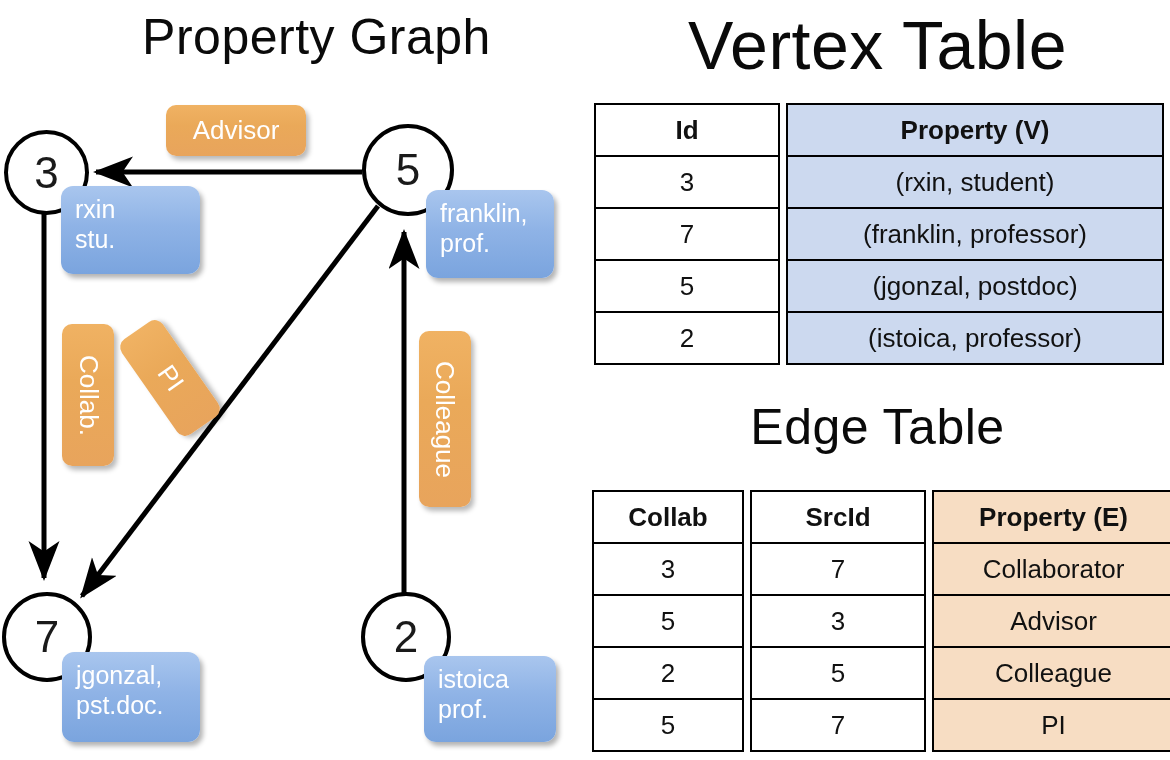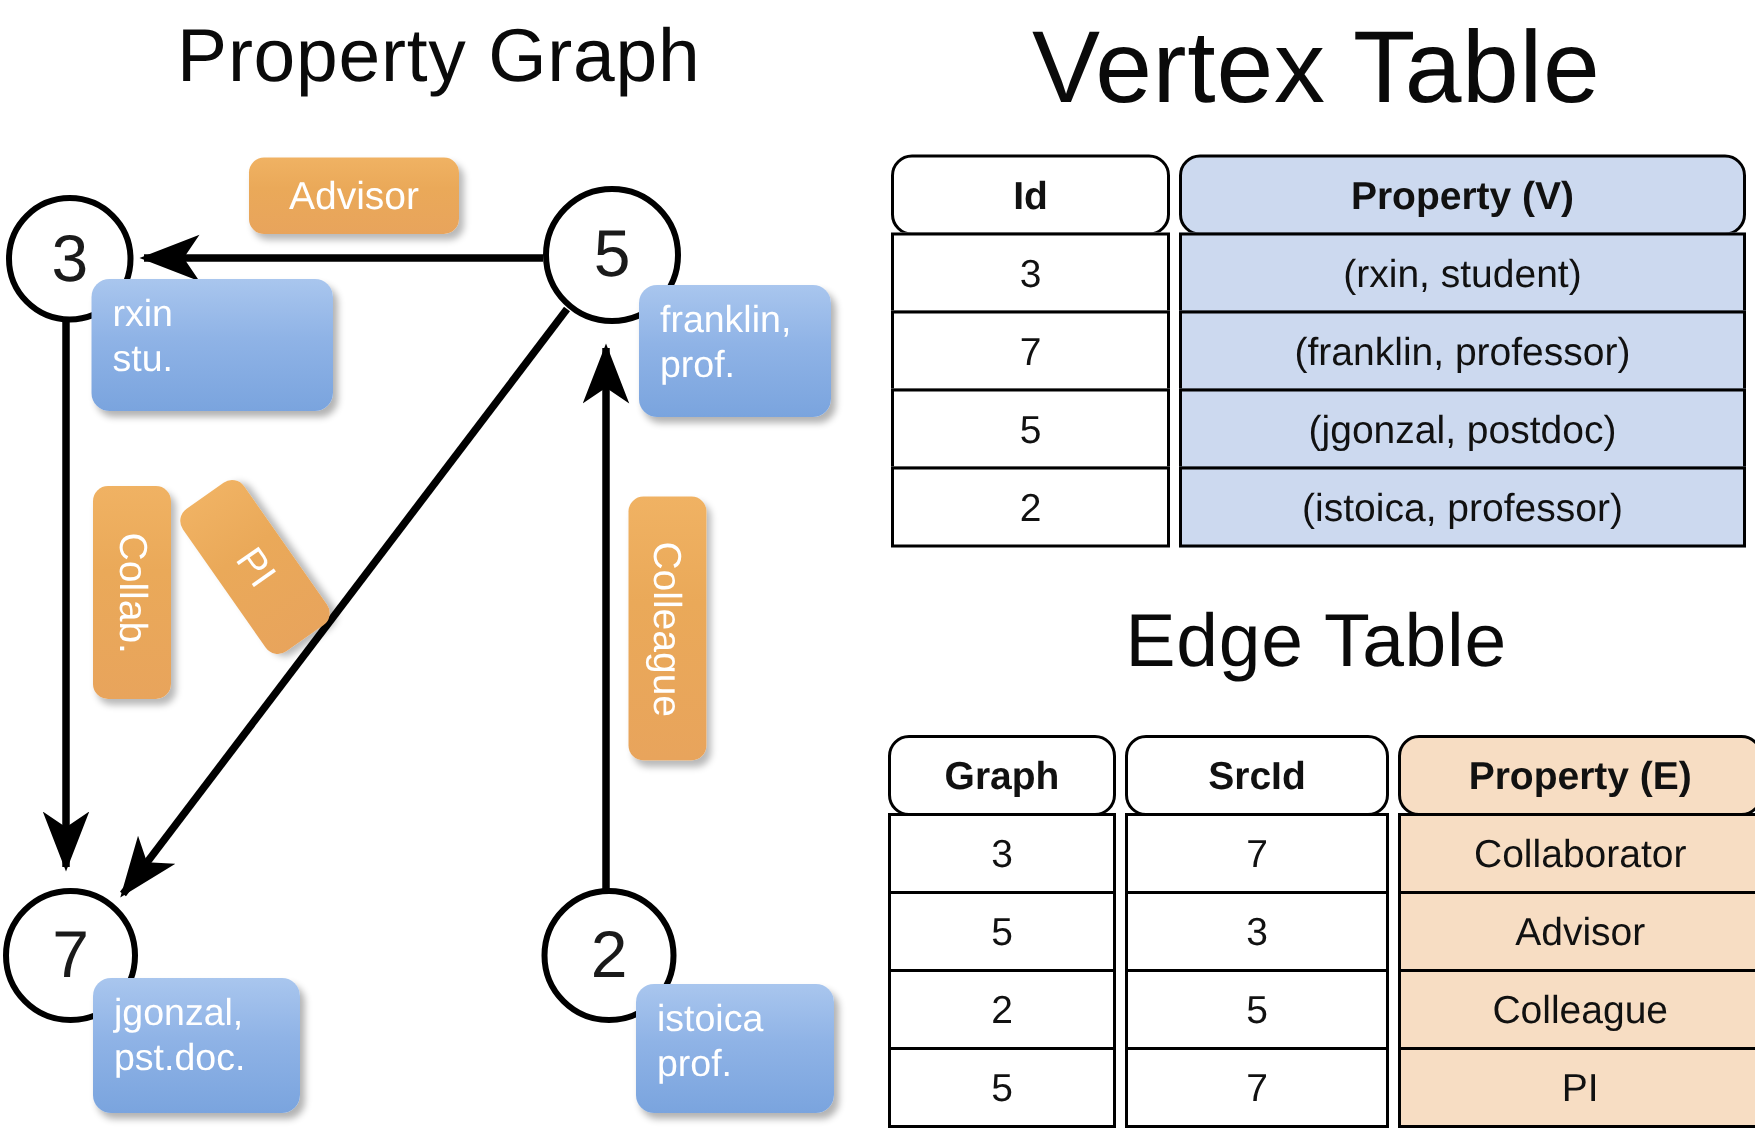--- a/index.html
+++ b/index.html
@@ -13,21 +13,21 @@
   
   .title{
     position:absolute;
     font-family:"Liberation Sans", sans-serif;
     font-weight:300;
     color:#0a0a0a;
     letter-spacing:0.5px;
     white-space:nowrap;
     text-align:center;
   }
-  #title-property-graph{left:0;top:8px;width:585px;font-size:50px;}
+  #title-property-graph{left:0;top:8px;width:585px;font-size:50px;padding-left:24px;}
   #title-vertex-table{left:585px;top:6px;width:585px;font-size:68px;}
   #title-edge-table{left:585px;top:398px;width:585px;font-size:50px;}
 
   
   #graph-area{position:absolute;left:0;top:0;width:585px;height:760px;}
   #graph-edges{position:absolute;left:0;top:0;width:585px;height:760px;}
 
   .node-circle{
     position:absolute;
     border-radius:50%;
@@ -87,21 +87,21 @@
     box-sizing:border-box;
     display:flex;align-items:center;justify-content:center;
     font-family:"Liberation Sans", sans-serif;
     font-weight:300;
     font-size:26px;
     color:#111111;
     background:#ffffff;
     margin-top:-2px;
     white-space:nowrap;
   }
-  .cell:first-child{margin-top:0;border-radius:14px;}
+  .cell:first-child{margin-top:0;}
   .cell.head{font-weight:bold;}
   .cell.blue{background:#ccd9ef;}
   .cell.peach{background:#f7ddc3;}
 </style>
 </head>
 <body>
 
 <div class="stage">
 
   <div class="title" id="title-property-graph">Property Graph</div>
@@ -122,21 +122,21 @@
       <line x1="378" y1="206" x2="82" y2="596" stroke="#000000" stroke-width="5" marker-end="url(#arrow)"></line>
 
       <line x1="404" y1="594" x2="404" y2="232" stroke="#000000" stroke-width="5" marker-end="url(#arrow)"></line>
     </svg>
 
     <div class="node-circle" style="left:4px;top:130px;width:85px;height:85px;">3</div>
     <div class="node-circle" style="left:362px;top:124px;width:92px;height:92px;">5</div>
     <div class="node-circle" style="left:2px;top:592px;width:90px;height:90px;">7</div>
     <div class="node-circle" style="left:361px;top:592px;width:90px;height:90px;">2</div>
 
-    <div class="prop-box" style="left:61px;top:186px;width:161px;height:88px;">rxin
+    <div class="prop-box" style="left:61px;top:186px;width:139px;height:88px;">rxin
 stu.</div>
     <div class="prop-box" style="left:426px;top:190px;width:128px;height:88px;">franklin,
 prof.</div>
     <div class="prop-box" style="left:62px;top:652px;width:138px;height:90px;">jgonzal,
 pst.doc.</div>
     <div class="prop-box" style="left:424px;top:656px;width:132px;height:86px;">istoica
 prof.</div>
 
     <div class="edge-label" style="left:166px;top:105px;width:140px;height:51px;">Advisor</div>
 
@@ -172,21 +172,21 @@
       <div class="cell blue" style="width:378px;height:54px;">(jgonzal, postdoc)</div>
       <div class="cell blue" style="width:378px;height:54px;">(istoica, professor)</div>
     </div>
   </div>
 
   <div class="title" id="title-edge-table">Edge Table</div>
 
   <div class="tbl" id="edge-table" style="left:592px;top:490px;">
 
     <div class="colgroup">
-      <div class="cell head" style="width:152px;height:54px;">Graph</div>
+      <div class="cell head" style="width:152px;height:54px;">Collab</div>
       <div class="cell" style="width:152px;height:54px;">3</div>
       <div class="cell" style="width:152px;height:54px;">5</div>
       <div class="cell" style="width:152px;height:54px;">2</div>
       <div class="cell" style="width:152px;height:54px;">5</div>
     </div>
 
     <div class="colgroup">
       <div class="cell head" style="width:176px;height:54px;">SrcId</div>
       <div class="cell" style="width:176px;height:54px;">7</div>
       <div class="cell" style="width:176px;height:54px;">3</div>

